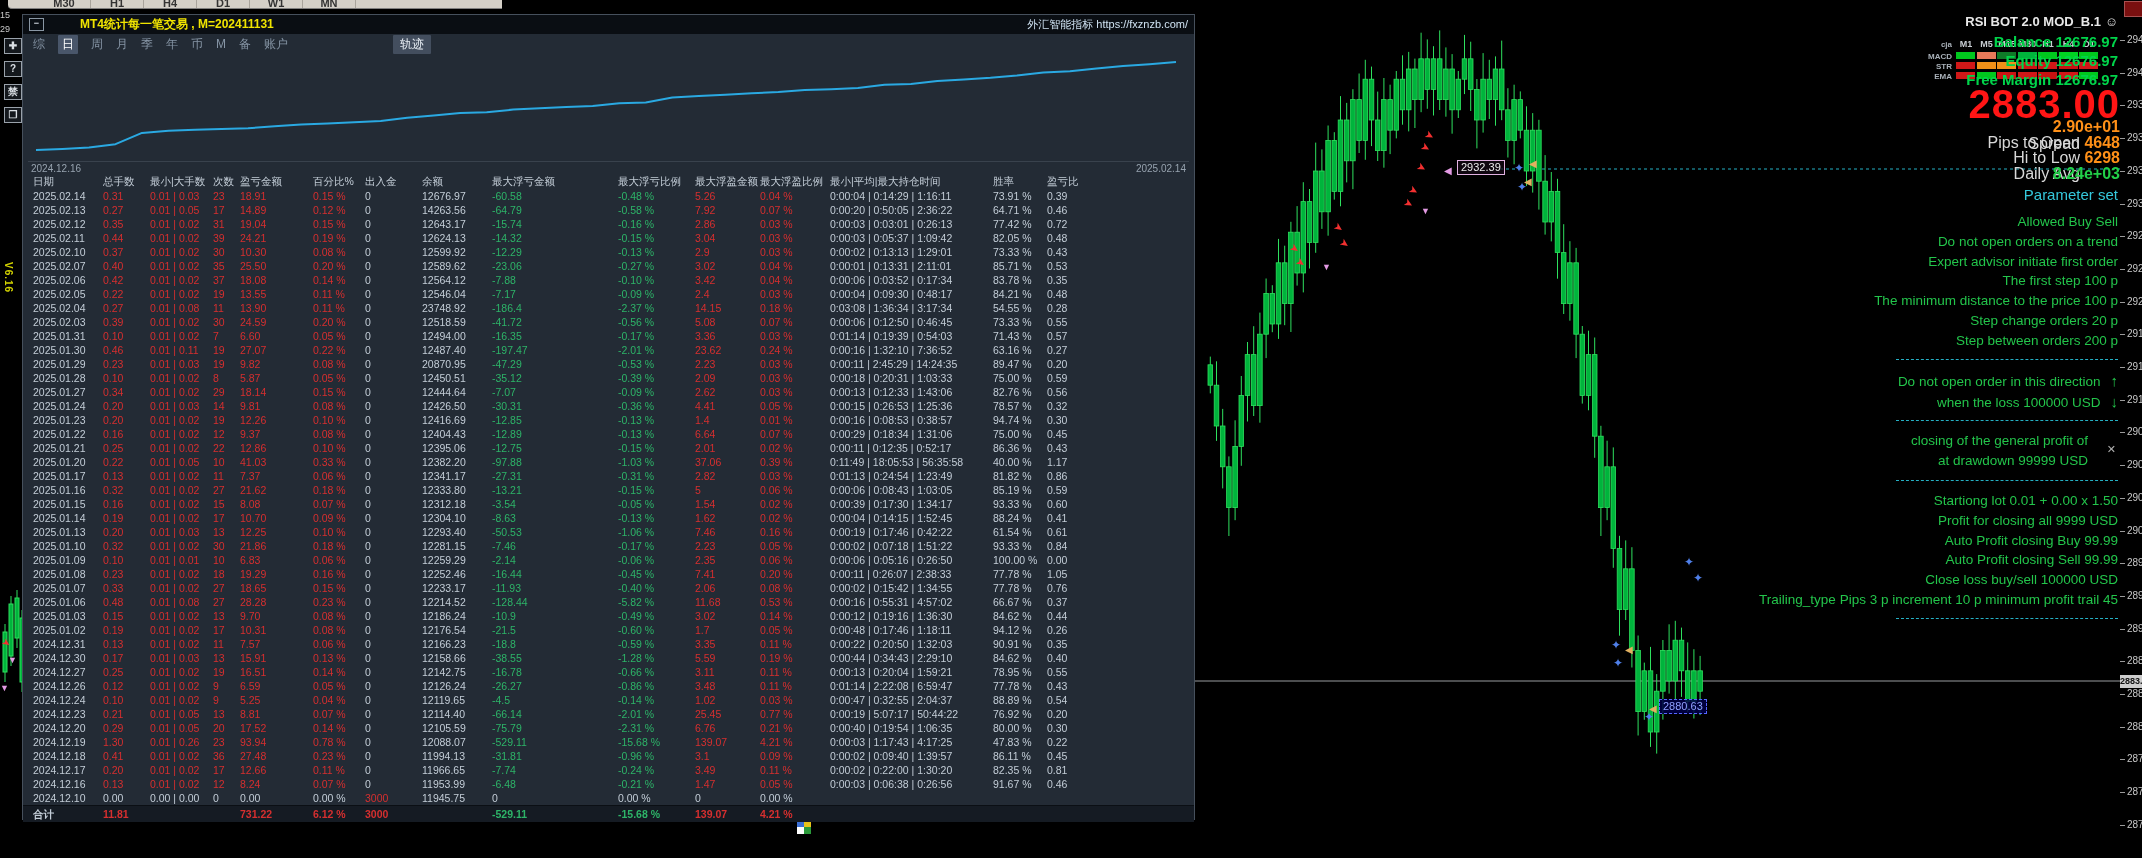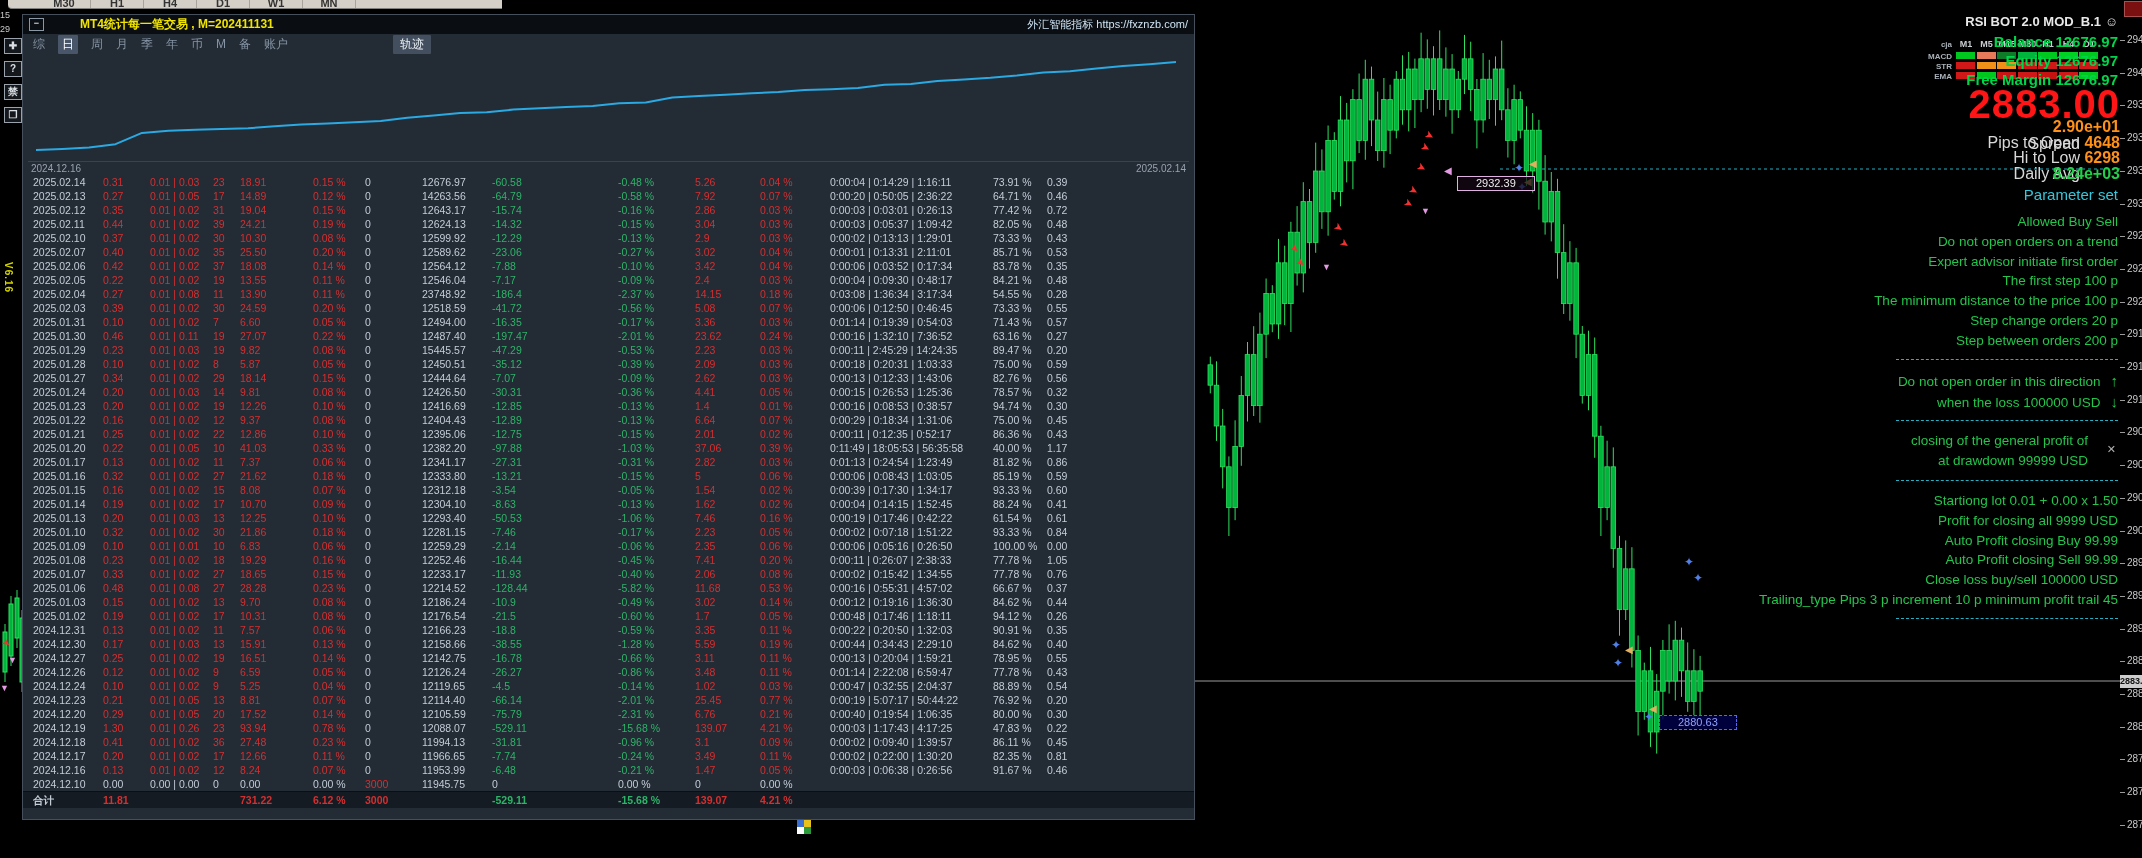--- a/index.html
+++ b/index.html
@@ -57,21 +57,21 @@
   .parrow{font-weight:bold;font-size:15px;margin-left:10px;}
   #close-x{right:26px;top:443px;color:#b0b0b0;font:11px "Liberation Sans",sans-serif;}
   
   .mx-label{position:absolute;width:48px;text-align:right;color:#a8b0b8;
             font:bold 8px "Liberation Sans",sans-serif;z-index:4;}
   .mx-tf{position:absolute;width:20px;text-align:center;color:#c8cdd2;
          font:bold 9px "Liberation Sans",sans-serif;z-index:4;}
   .mx-cell{position:absolute;width:19px;height:7px;z-index:3;}
   
   .mkr{position:absolute;z-index:4;line-height:1;}
-  .plabel{position:absolute;z-index:6;font:11px "Liberation Sans",sans-serif;padding:0 18px;line-height:13px;margin-top:16px;}
+  .plabel{position:absolute;z-index:6;font:11px "Liberation Sans",sans-serif;padding:0 3px;line-height:13px;}
   #high-label{left:1457px;top:160px;border:1px solid #e0b0e0;color:#ececec;background:rgba(20,8,20,.75);}
   #low-label{left:1659px;top:699px;border:1px dashed #5566ff;color:#8fa0ff;background:rgba(0,0,70,.85);}
   #cur-price-box{position:absolute;left:2120px;top:675px;width:22px;height:13px;background:#cdcdcd;
                  color:#111;font:bold 9px "Liberation Sans",sans-serif;overflow:hidden;z-index:6;line-height:13px;}
   .axis-tick{position:absolute;width:5px;border-top:1px solid #9a9a9a;left:2120px;z-index:4;}
   .axis-lbl{position:absolute;left:2127px;color:#c8c8c8;font:10px "Liberation Sans",sans-serif;z-index:4;white-space:nowrap;}
   #win-btn-red{position:absolute;left:2124px;top:1px;width:17px;height:14px;background:#7a1010;
                border:1px solid #a85050;z-index:7;}
   #taskbar-icon{position:absolute;left:797px;top:820px;width:14px;height:14px;z-index:7;
                 display:grid;grid-template-columns:7px 7px;grid-template-rows:7px 7px;}
@@ -287,20 +287,37 @@
     </div>
   <div id="equity-area">
     <svg id="eqline" width="1163" height="103">
       <polyline id="eqpoly" fill="none" stroke="#2aa9e2" stroke-width="2" stroke-linejoin="round" points="8.0,96.0 34.5,95.0 61.0,93.5 87.5,90.2 114.0,78.9 140.6,76.8 167.1,75.7 193.6,75.1 220.1,74.3 246.6,72.3 273.1,70.4 299.6,69.5 326.1,68.2 352.7,67.1 379.2,63.7 405.7,61.4 432.2,59.1 458.7,58.3 485.2,55.6 511.7,54.2 538.2,52.9 564.7,51.9 591.3,49.3 617.8,48.4 644.3,43.5 670.8,41.9 697.3,40.8 723.8,39.3 750.3,38.1 776.8,36.0 803.3,35.3 829.9,34.1 856.4,30.8 882.9,30.0 909.4,27.1 935.9,25.4 962.4,23.8 988.9,21.6 1015.4,18.5 1042.0,17.3 1068.5,14.4 1095.0,12.1 1121.5,10.3 1148.0,8.0 "></polyline>
     </svg>
   </div>
   <div id="date-row">
     <span>2024.12.16</span>
     <span>2025.02.14</span>
   </div>
+  <div id="table-header" class="tgrid">
+      <div class="hcell">日期</div>
+      <div class="hcell">总手数</div>
+      <div class="hcell">最小|大手数</div>
+      <div class="hcell">次数</div>
+      <div class="hcell">盈亏金额</div>
+      <div class="hcell">百分比%</div>
+      <div class="hcell">出入金</div>
+      <div class="hcell">余额</div>
+      <div class="hcell">最大浮亏金额</div>
+      <div class="hcell">最大浮亏比例</div>
+      <div class="hcell">最大浮盈金额</div>
+      <div class="hcell">最大浮盈比例</div>
+      <div class="hcell">最小|平均|最大持仓时间</div>
+      <div class="hcell">胜率</div>
+      <div class="hcell">盈亏比</div>
+    </div>
   <div id="table-body">
       <div class="trow tgrid">
         <div class="cell wht">2025.02.14</div>
         <div class="cell red">0.31</div>
         <div class="cell red">0.01 | 0.03</div>
         <div class="cell red">23</div>
         <div class="cell red">18.91</div>
         <div class="cell red">0.15 %</div>
         <div class="cell wht">0</div>
         <div class="cell wht">12676.97</div>
@@ -500,21 +517,21 @@
         <div class="cell wht">0.27</div>
       </div>
       <div class="trow tgrid">
         <div class="cell wht">2025.01.29</div>
         <div class="cell red">0.23</div>
         <div class="cell red">0.01 | 0.03</div>
         <div class="cell red">19</div>
         <div class="cell red">9.82</div>
         <div class="cell red">0.08 %</div>
         <div class="cell wht">0</div>
-        <div class="cell wht">15445.57</div>
+        <div class="cell wht">20870.95</div>
         <div class="cell grn">-47.29</div>
         <div class="cell grn">-0.53 %</div>
         <div class="cell red">2.23</div>
         <div class="cell red">0.03 %</div>
         <div class="cell wht">0:00:11 | 2:45:29 | 14:24:35</div>
         <div class="cell wht">89.47 %</div>
         <div class="cell wht">0.20</div>
       </div>
       <div class="trow tgrid">
         <div class="cell wht">2025.01.28</div>

